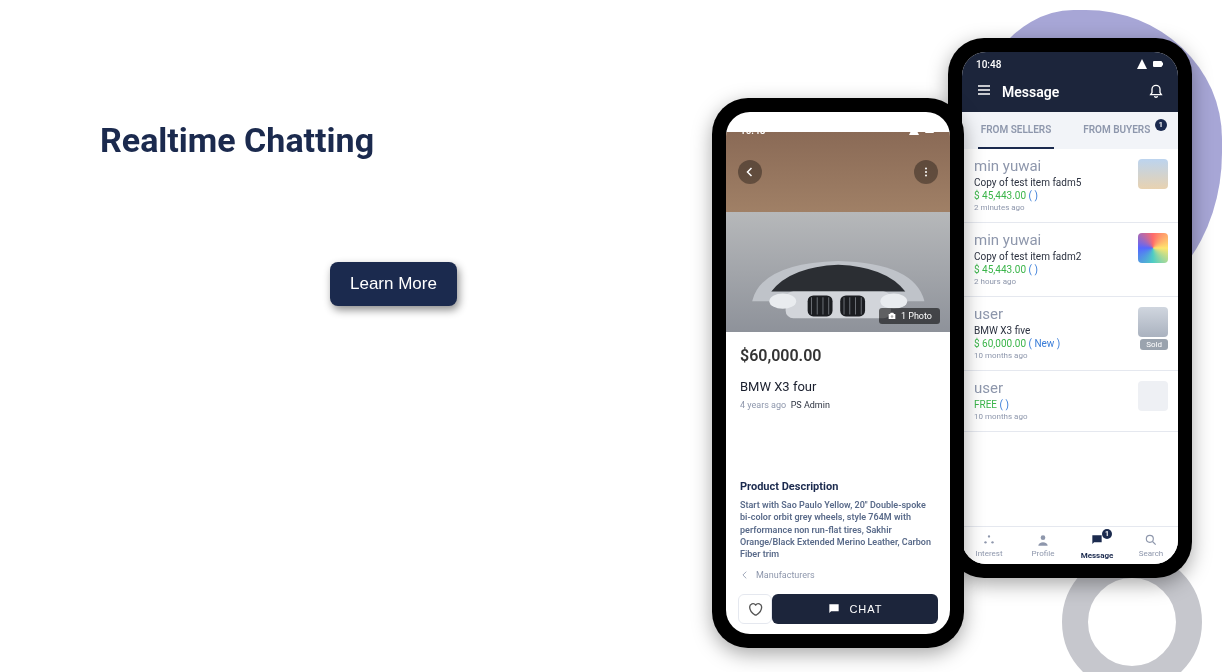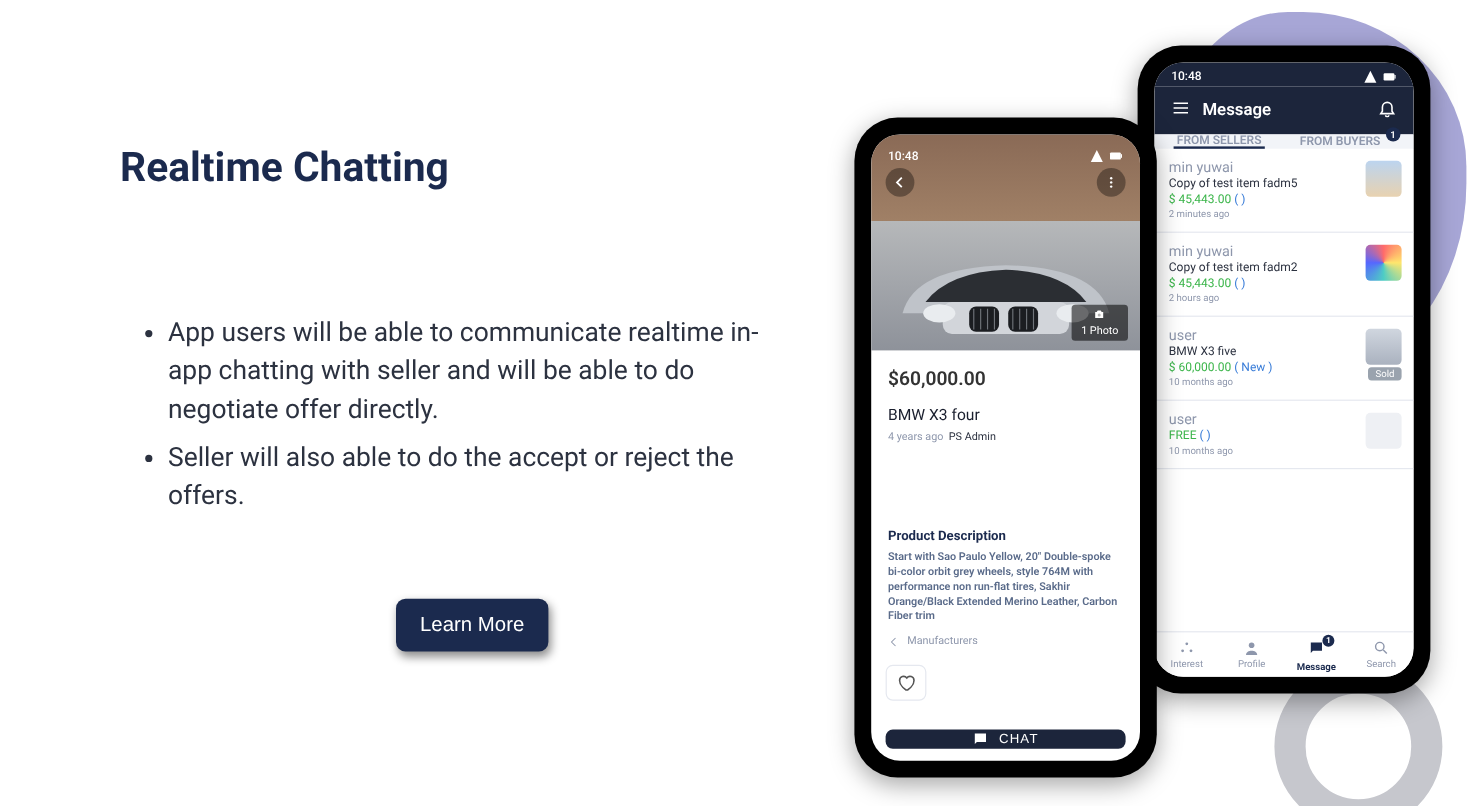--- a/index.html
+++ b/index.html
@@ -124,21 +124,21 @@
     padding: 10px 14px;
   }
   .pb-header .left { display:flex; align-items:center; gap:10px; }
   .pb-header .title { font-weight:600; font-size:14px; }
   .pb-tabs {
     display:flex;
     background:#f2f4f8;
   }
   .pb-tab {
     flex:1; text-align:center;
-    padding:0 4px;
+    padding:12px 4px;
     font-size:10px; font-weight:600;
     color:var(--muted);
     position:relative;
   }
   .pb-tab.active::after{
     content:"";
     position:absolute; bottom:0; left:15%; right:15%;
     height:2px; background:var(--navy);
   }
   .pb-tab .badge{
@@ -147,21 +147,21 @@
     background:var(--navy); color:#fff; font-size:8px;
     position:relative; top:-6px; left:2px;
   }
   .msg-list{ flex:1; overflow:hidden; background:#fff; }
   .msg-item{
     padding:8px 12px 10px;
     border-bottom:1px solid var(--border);
     position:relative;
     font-size:10px;
   }
-  .msg-item .sender{ color:var(--muted); font-size:12px; }
+  .msg-item .sender{ color:var(--muted); font-size:15px; }
   .msg-item .subject{ color:#2c3240; font-size:10px; margin:2px 0; }
   .msg-item .price{ color:var(--green-price); font-size:10px; }
   .msg-item .price .extra{ color:var(--blue-link); }
   .msg-item .ago{ color:var(--muted); font-size:8px; margin-top:2px;}
   .msg-item .thumb{
     position:absolute; right:10px; top:10px;
     width:30px; height:30px; border-radius:4px;
     background:#e8ecf2 center/cover;
   }
   .msg-item .sold{
@@ -206,31 +206,31 @@
     width:24px;height:24px;border-radius:50%;
     background:rgba(0,0,0,.35); color:#fff;
     display:flex;align-items:center;justify-content:center;
   }
   .hero-back{ top:28px; left:12px;}
   .hero-more{ top:28px; right:12px;}
   .photo-chip{
     position:absolute; bottom:8px; right:10px;
     background:rgba(0,0,0,.55); color:#fff;
     font-size:9px; padding:3px 8px; border-radius:3px;
-    display:flex; align-items:center; gap:4px;flex-direction:column;
+    display:flex; align-items:center; gap:4px;
   }
   .pa-body{ padding:14px 14px 0; font-size:10px; color:#2c3240; }
   .pa-price{ font-size:16px; font-weight:600; color:#333; }
   .pa-title{ font-size:13px; margin:14px 0 6px; color:#1a1f2e;}
   .pa-meta{ color:var(--muted); font-size:9px; }
   .pa-section-h{ color:var(--navy); font-weight:700; font-size:11px; margin:70px 0 6px;}
   .pa-desc{ color:var(--slate); font-size:9px; line-height:1.35; font-weight:600;}
   .pa-crumb{ color:var(--muted); font-size:9px; margin:10px 0 8px; display:flex; align-items:center; gap:6px;}
   .pa-actions{
-    display:flex; gap:24px; padding:6px 12px 10px;flex-direction:column;
+    display:flex; gap:0; padding:6px 12px 10px;
   }
   .fav{
     width:34px;height:30px;border:1px solid var(--border); border-radius:6px;
     display:flex;align-items:center;justify-content:center; color:#555;
   }
   .chat-btn{
     flex:1; background:var(--navy-dark); color:#fff; border:none;
     border-radius:6px; font-size:11px; letter-spacing:1px;
     display:flex; align-items:center; justify-content:center; gap:8px;
   }
@@ -238,24 +238,20 @@
   
 </style>
 </head>
 <body>
 
 <div class="blob-purple"></div>
 <div class="ring-grey"></div>
 
 <div class="text-col">
   <div class="heading">Realtime Chatting</div>
-  <ul class="bullets">
-    <li>App users will be able to communicate realtime in-app chatting with seller and will be able to do negotiate offer directly.</li>
-    <li>Seller will also able to do the accept or reject the offers.</li>
-  </ul>
   <div class="cta-wrap">
     <button class="cta">Learn More</button>
   </div>
 </div>
 
 <div class="phone phone-b">
   <div class="screen">
     <div class="status-bar">
       <span class="time">10:48</span>
       <span class="icons">

